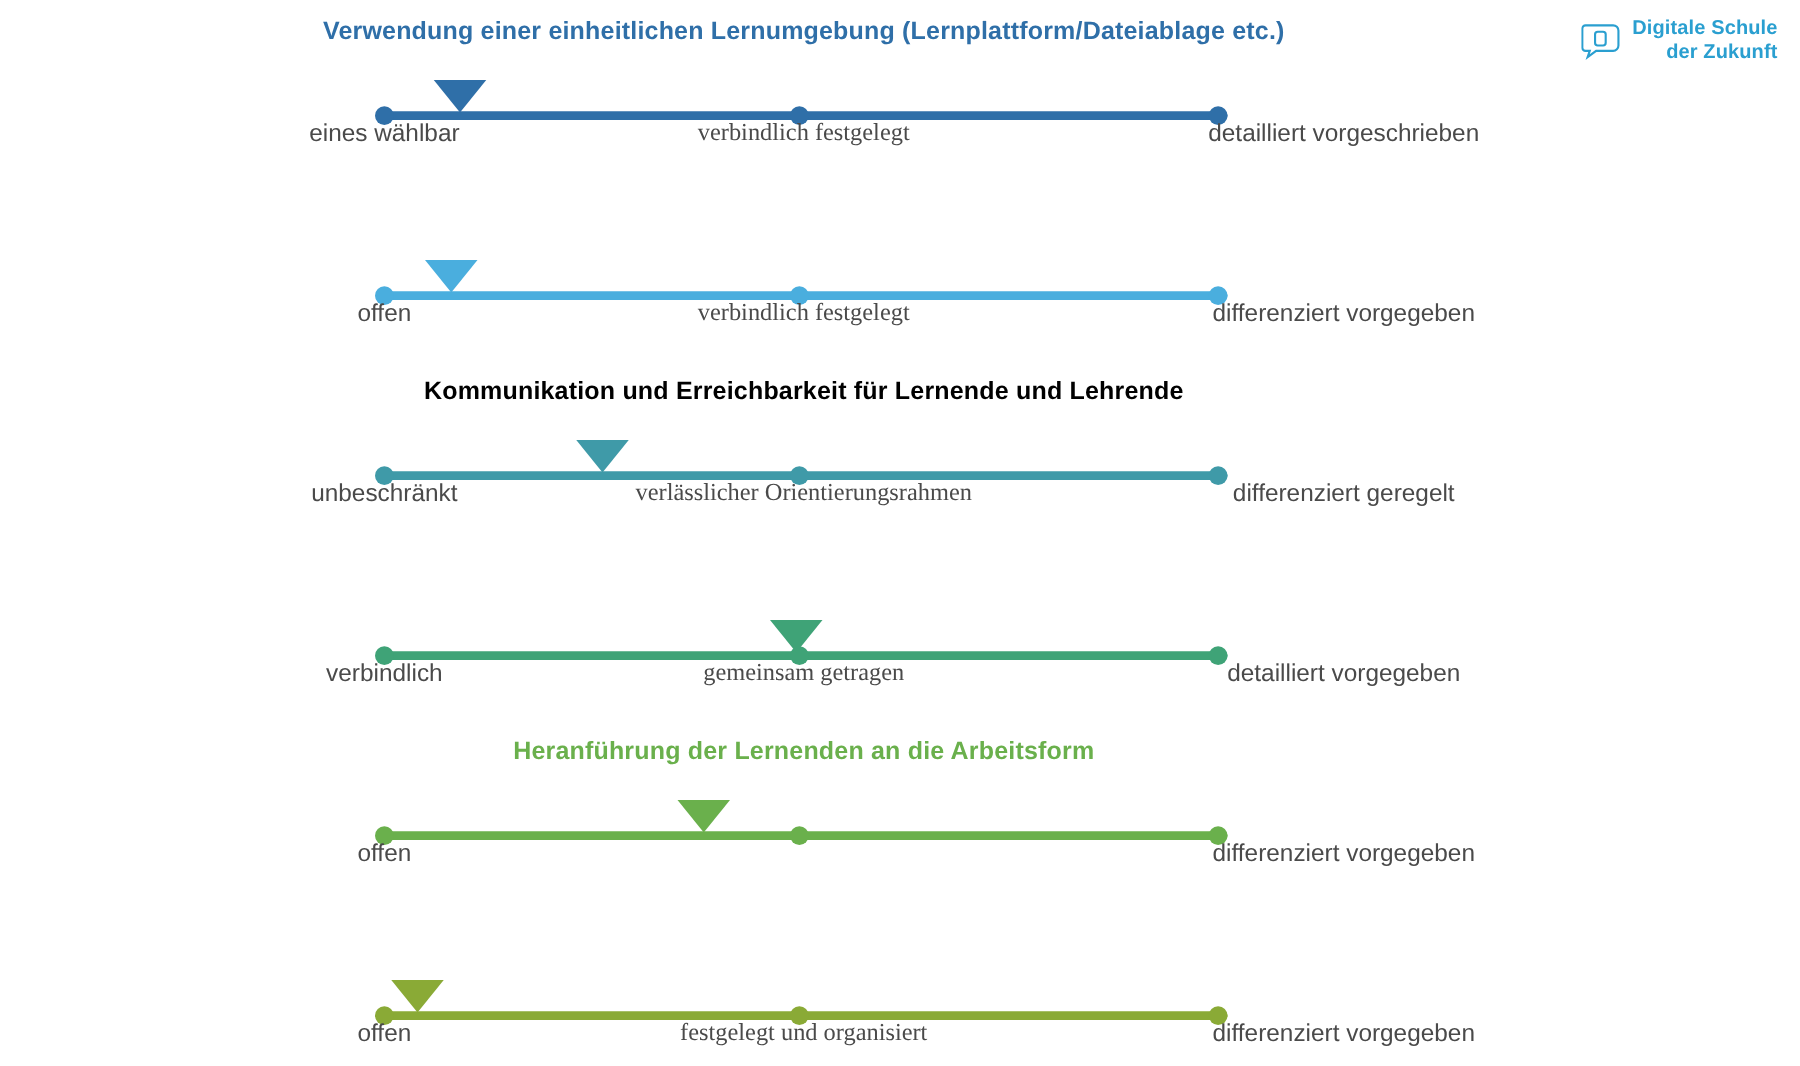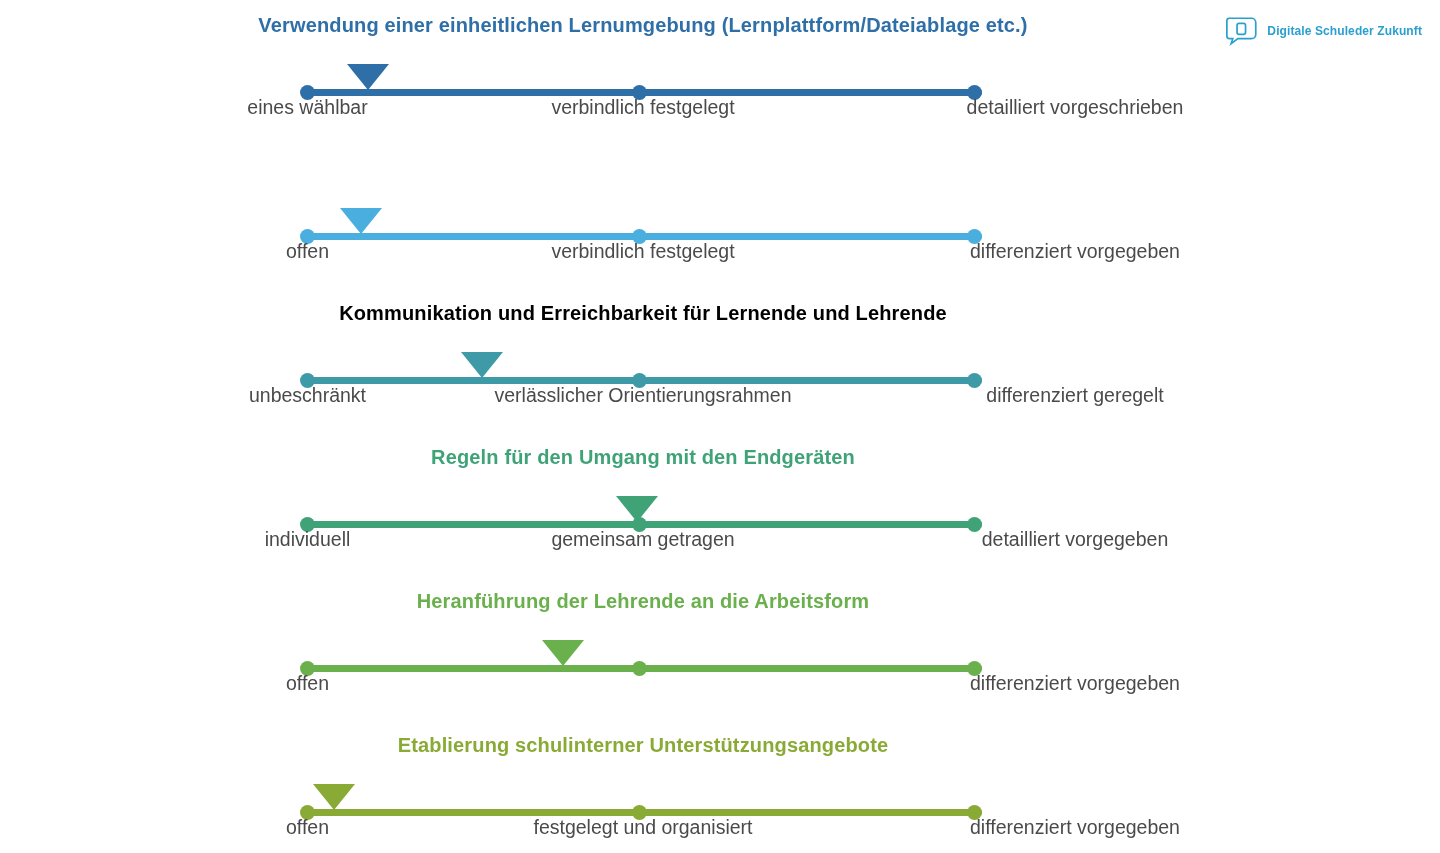--- a/index.html
+++ b/index.html
@@ -24,24 +24,24 @@
     align-items: center;
     gap: 7px;
   }
   .logo-mark {
     width: 34px;
     height: 34px;
     flex: 0 0 auto;
   }
   .logo-text {
     display: flex;
-    flex-direction: row;
+    flex-direction: column;
     line-height: 1.18;
     color: #2a9fd0;
-    font-size: 12px;
+    font-size: 16px;
     font-weight: 600;
     letter-spacing: .1px;
     align-items: flex-end;
   }
 
   
   .scales {
     position: absolute;
     left: 0;
     top: 0;
@@ -113,21 +113,21 @@
     height: 30px;
     color: #4a4a4a;
     font-size: 19.5px;
   }
   .labels > div {
     position: absolute;
     top: 0;
     white-space: nowrap;
   }
   .lbl-left  { left: 0; width: 615px; text-align: center; }
-  .lbl-mid   { left: 343px; width: 600px; text-align: center; }
+  .lbl-mid   { left: 343px; width: 600px; text-align: center; font-family: Liberation Serif, serif; }
   .lbl-right { left: 700px; width: 750px; text-align: center; }
 </style>
 </head>
 <body>
 
 <div class="logo">
   <svg class="logo-mark" viewBox="0 0 40 40" aria-hidden="true">
     <path d="M4 5 H30 A5 5 0 0 1 35 10 V24 A5 5 0 0 1 30 29 H14 L6 35 L8 29 H4 A3 3 0 0 1 1 26 V8 A3 3 0 0 1 4 5 Z" fill="none" stroke="#2a9fd0" stroke-width="2"></path>
     <rect x="13" y="11" width="10" height="13" rx="2.5" fill="none" stroke="#2a9fd0" stroke-width="2"></rect>
   </svg>
@@ -180,52 +180,50 @@
       <div class="marker" style="border-top-color: rgb(63, 154, 168); left: 460.98px;"></div>
     </div>
     <div class="labels">
       <div class="lbl-left">unbeschränkt</div>
       <div class="lbl-mid">verlässlicher Orientierungsrahmen</div>
       <div class="lbl-right">differenziert geregelt</div>
     </div>
   </div>
 
   <div class="scale">
-    <div class="scale-title" style="color: rgb(63, 163, 119);"><span>Regeln für den Umgang mit den Endgeräten</span></div>
     <div class="axis-wrap">
       <div class="axis-line" style="background: rgb(63, 163, 119);"></div>
       <div class="node left" style="background: rgb(63, 163, 119);"></div>
       <div class="node mid" style="background: rgb(63, 163, 119);"></div>
       <div class="node right" style="background: rgb(63, 163, 119);"></div>
       <div class="marker" style="border-top-color: rgb(63, 163, 119); left: 615.77px;"></div>
     </div>
     <div class="labels">
-      <div class="lbl-left">individuell</div>
+      <div class="lbl-left">verbindlich</div>
       <div class="lbl-mid">gemeinsam getragen</div>
       <div class="lbl-right">detailliert vorgegeben</div>
     </div>
   </div>
 
   <div class="scale">
-    <div class="scale-title" style="color: rgb(106, 176, 76);"><span>Heranführung der Lehrende an die Arbeitsform</span></div>
+    <div class="scale-title" style="color: rgb(106, 176, 76);"><span>Heranführung der Lernenden an die Arbeitsform</span></div>
     <div class="axis-wrap">
       <div class="axis-line" style="background: rgb(106, 176, 76);"></div>
       <div class="node left" style="background: rgb(106, 176, 76);"></div>
       <div class="node mid" style="background: rgb(106, 176, 76);"></div>
       <div class="node right" style="background: rgb(106, 176, 76);"></div>
       <div class="marker" style="border-top-color: rgb(106, 176, 76); left: 541.74px;"></div>
     </div>
     <div class="labels">
       <div class="lbl-left">offen</div>
       <div class="lbl-right">differenziert vorgegeben</div>
     </div>
   </div>
 
   <div class="scale">
-    <div class="scale-title" style="color: rgb(138, 170, 54);"><span>Etablierung schulinterner Unterstützungsangebote</span></div>
     <div class="axis-wrap">
       <div class="axis-line" style="background: rgb(138, 170, 54);"></div>
       <div class="node left" style="background: rgb(138, 170, 54);"></div>
       <div class="node mid" style="background: rgb(138, 170, 54);"></div>
       <div class="node right" style="background: rgb(138, 170, 54);"></div>
       <div class="marker" style="border-top-color: rgb(138, 170, 54); left: 312.92px;"></div>
     </div>
     <div class="labels">
       <div class="lbl-left">offen</div>
       <div class="lbl-mid">festgelegt und organisiert</div>

